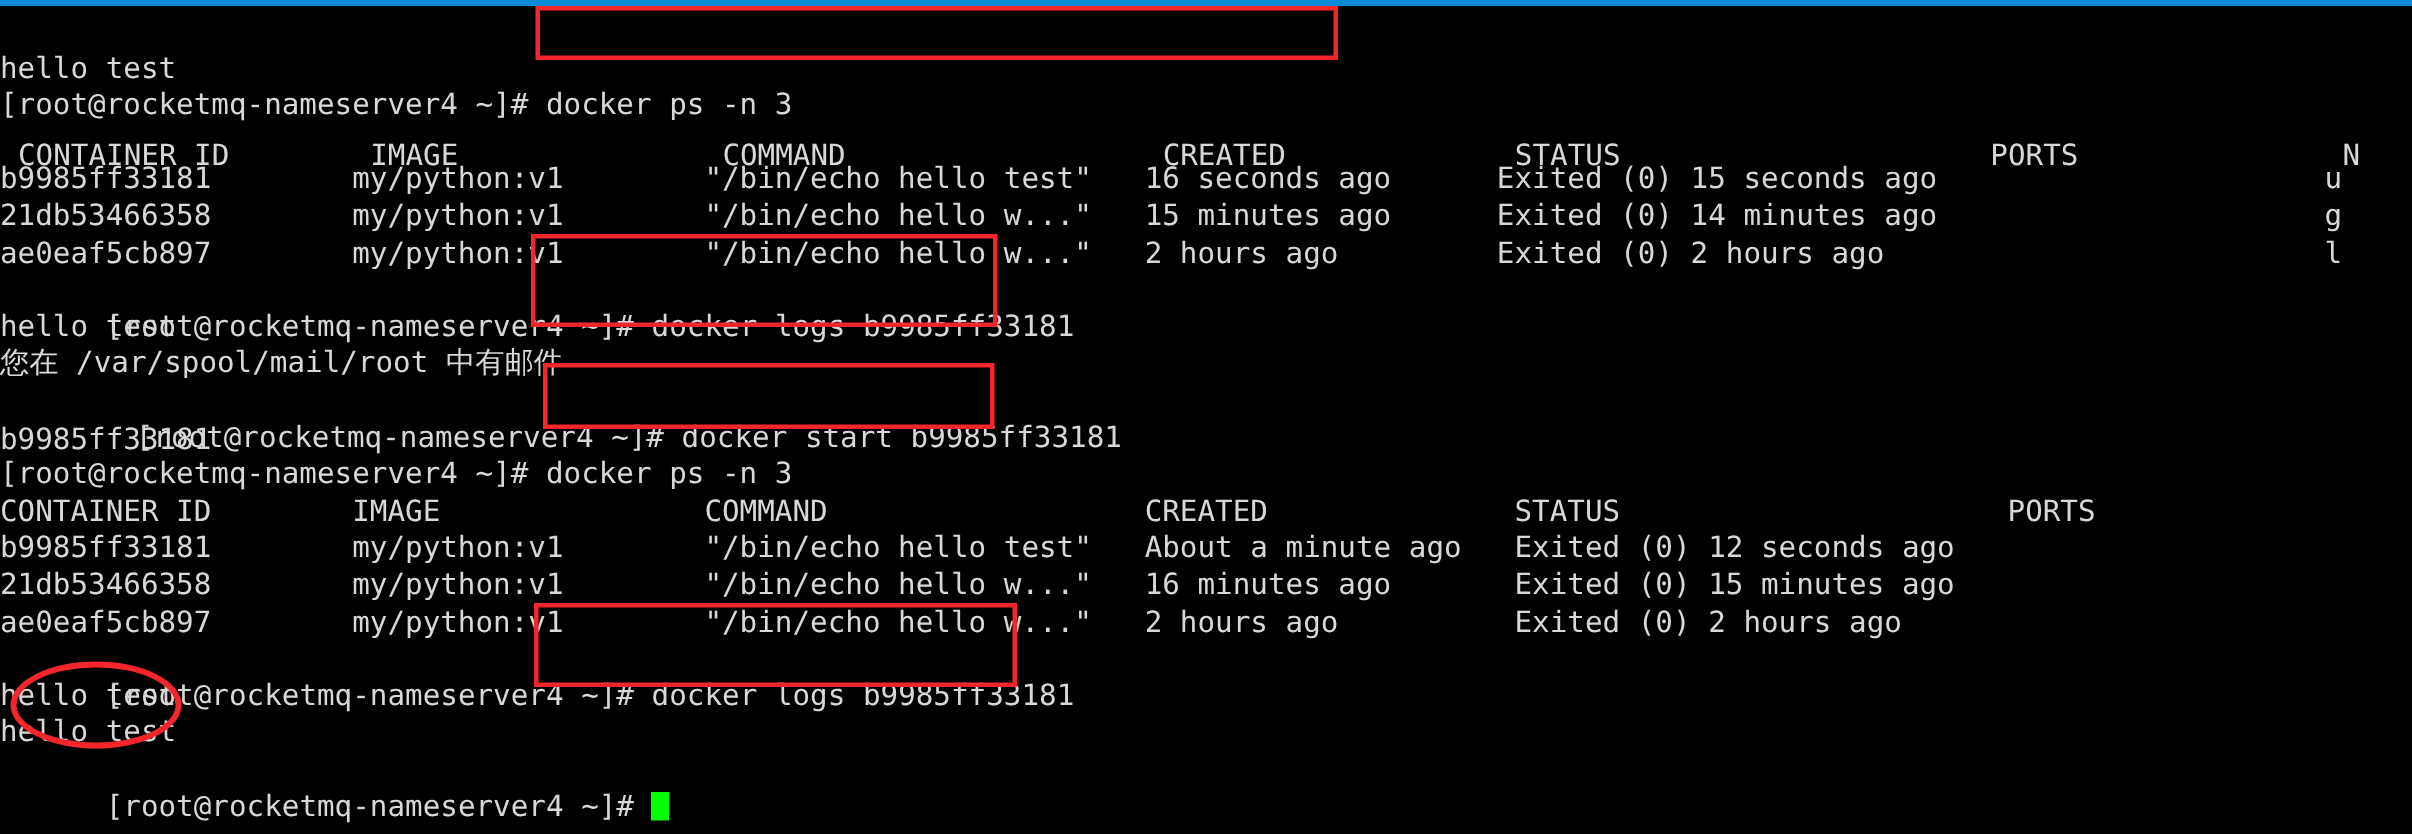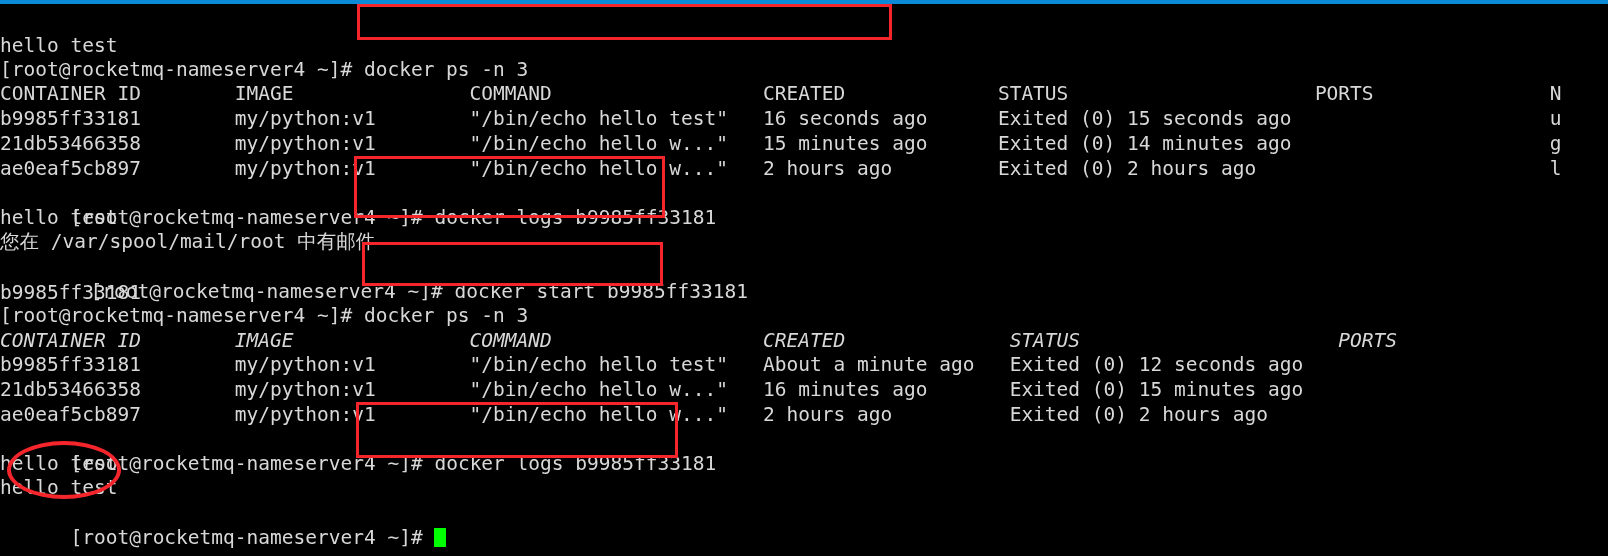--- a/index.html
+++ b/index.html
@@ -74,42 +74,42 @@
 
   <div id="top-bar"></div>
 
   <div id="screen">
 
 
     <div class="line" style="top:29.6px;">hello test</div>
 
     <div class="line" style="top:54.2px;">[root@rocketmq-nameserver4 ~]# docker ps -n 3</div>
 
-    <div class="line" style="top:78px;">CONTAINER ID        IMAGE               COMMAND                  CREATED             STATUS                     PORTS               N</div>
+    <div class="line" style="top:88px;padding-left:12px;">CONTAINER ID        IMAGE               COMMAND                  CREATED             STATUS                     PORTS               N</div>
     <div class="line" style="top:103.4px;">b9985ff33181        my/python:v1        "/bin/echo hello test"   16 seconds ago      Exited (0) 15 seconds ago                      u</div>
     <div class="line" style="top:128px;">21db53466358        my/python:v1        "/bin/echo hello w..."   15 minutes ago      Exited (0) 14 minutes ago                      g</div>
     <div class="line" style="top:152.6px;">ae0eaf5cb897        my/python:v1        "/bin/echo hello w..."   2 hours ago         Exited (0) 2 hours ago                         l</div>
 
     <div class="line" style="top:177.2px;">
       <span class="seg">[root@rocketmq-nameserver4 ~]# </span><span class="seg">docker logs b9985ff33181</span>
     </div>
 
     <div class="line" style="top:201.8px;">hello test</div>
 
     <div class="line" style="top:226.4px;text-align:center;">您在 /var/spool/mail/root 中有邮件</div>
 
     <div class="line" style="top:251px;padding-left:20px;">
       <span class="seg">[root@rocketmq-nameserver4 ~]# </span><span class="seg">docker start b9985ff33181</span>
     </div>
 
     <div class="line" style="top:277px;text-align:right;">b9985ff33181</div>
 
     <div class="line" style="top:300.2px;">[root@rocketmq-nameserver4 ~]# docker ps -n 3</div>
 
-    <div class="line" style="top:324.8px;font-style:italic;">CONTAINER ID        IMAGE               COMMAND                  CREATED              STATUS                      PORTS</div>
+    <div class="line" style="top:324.8px;">CONTAINER ID        IMAGE               COMMAND                  CREATED              STATUS                      PORTS</div>
     <div class="line" style="top:349.4px;">b9985ff33181        my/python:v1        "/bin/echo hello test"   About a minute ago   Exited (0) 12 seconds ago</div>
     <div class="line" style="top:374px;">21db53466358        my/python:v1        "/bin/echo hello w..."   16 minutes ago       Exited (0) 15 minutes ago</div>
     <div class="line" style="top:398.6px;">ae0eaf5cb897        my/python:v1        "/bin/echo hello w..."   2 hours ago          Exited (0) 2 hours ago</div>
 
     <div class="line" style="top:423.2px;">
       <span class="seg">[root@rocketmq-nameserver4 ~]# </span><span class="seg">docker logs b9985ff33181</span>
     </div>
 
     <div class="line" style="top:447.8px;">hello test</div>
     <div class="line" style="top:472.4px;">hello test</div>

